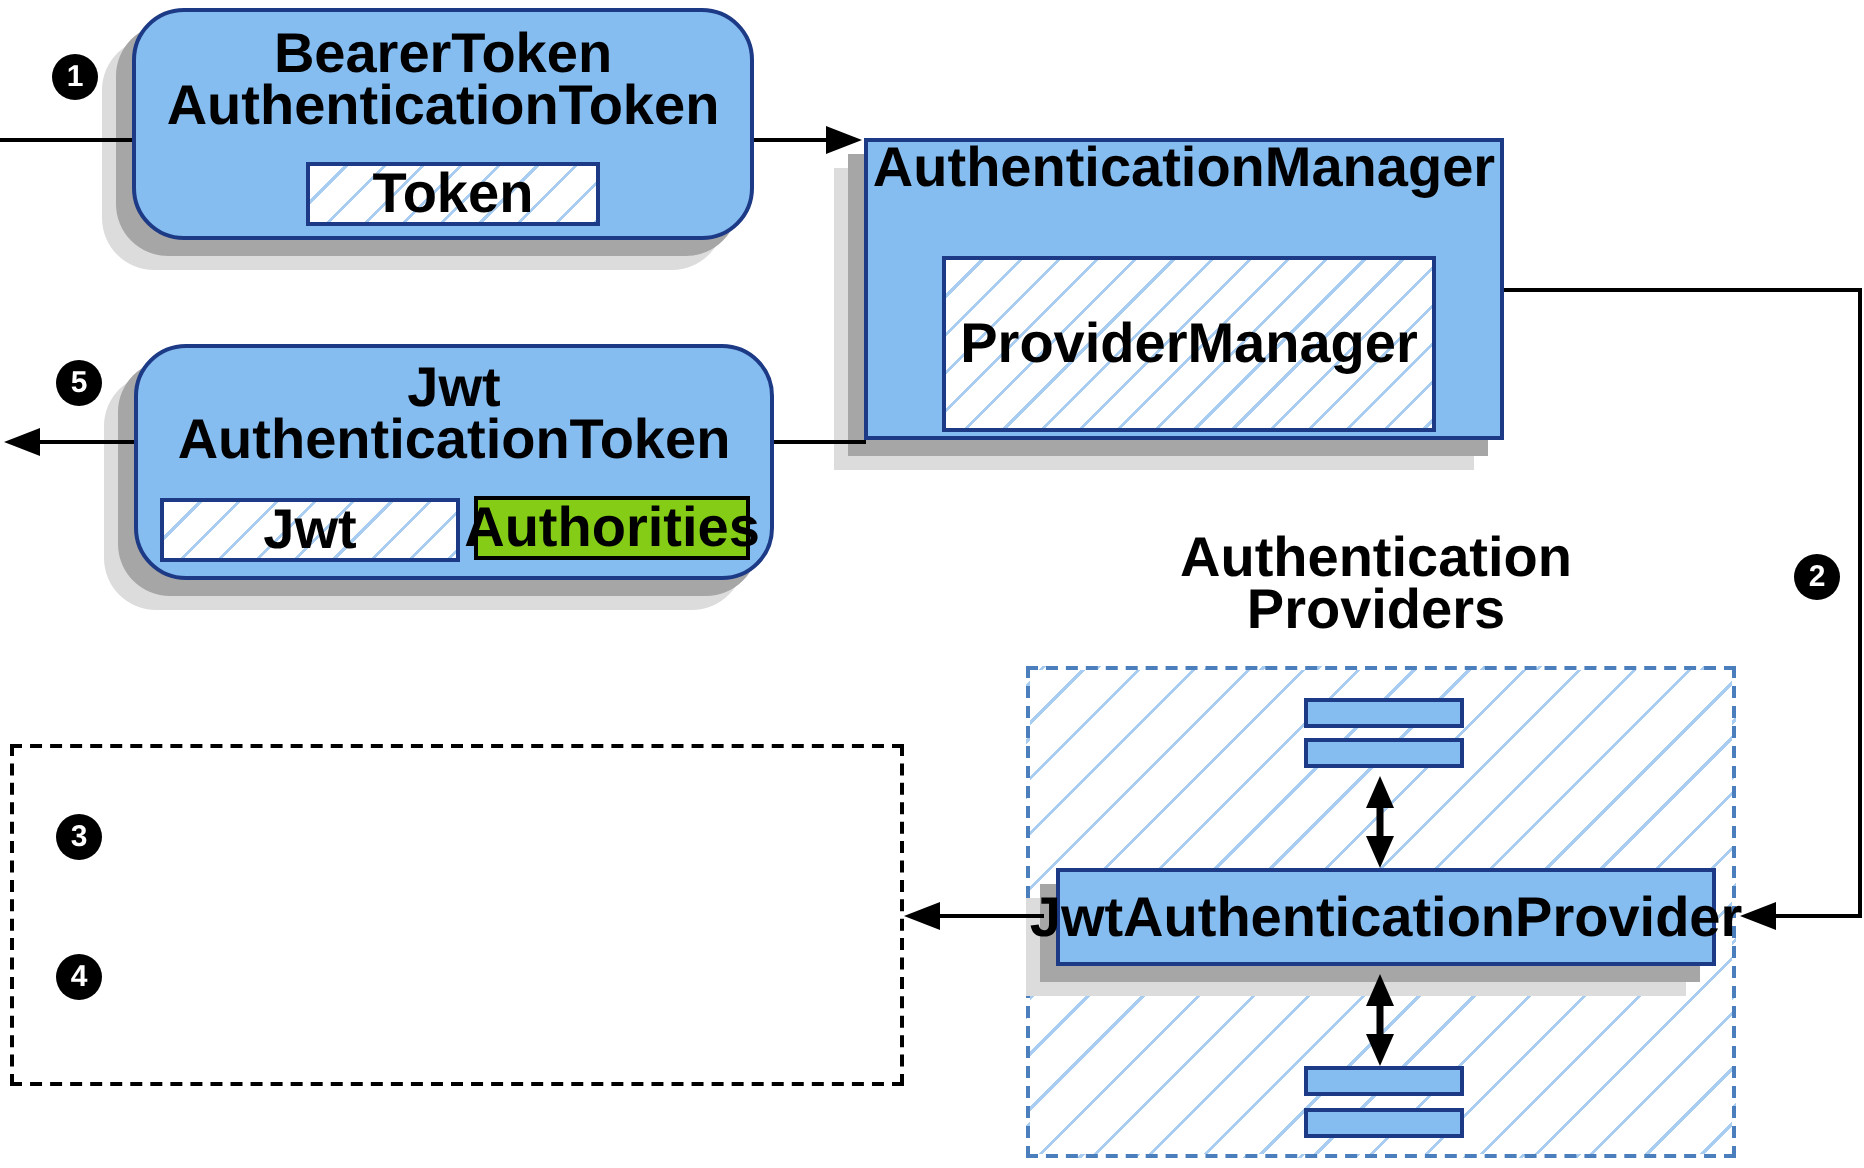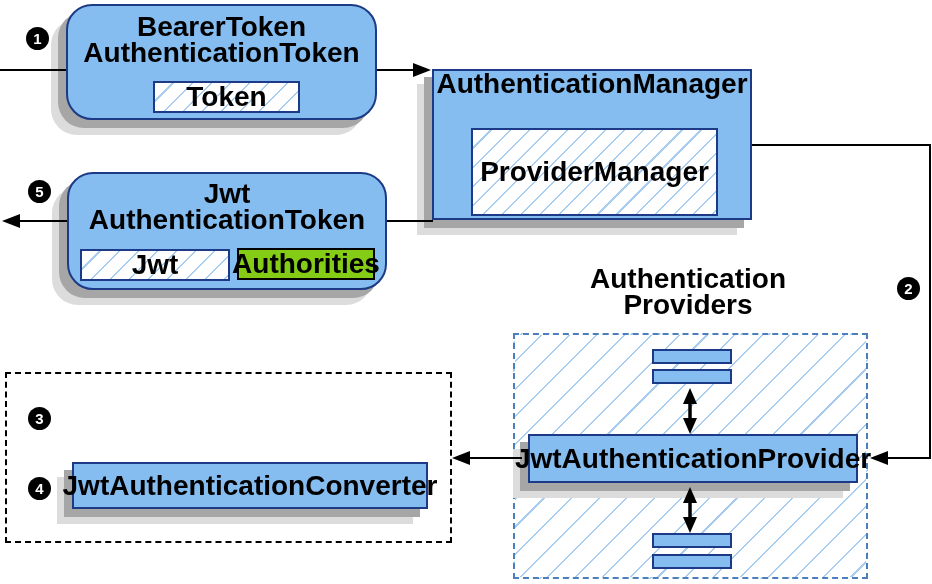--- a/index.html
+++ b/index.html
@@ -125,23 +125,20 @@
   <div class="abs bar" style="left:652px;top:369px;width:80px;height:15px;"></div>
 
   <div class="abs node centered t" style="left:528px;top:434px;width:330px;height:49px;">
     <span>JwtAuthenticationProvider</span>
   </div>
 
   <div class="abs bar" style="left:652px;top:533px;width:80px;height:15px;"></div>
   <div class="abs bar" style="left:652px;top:554px;width:80px;height:15px;"></div>
 
 
-  <div class="abs node centered t" style="left:72px;top:462px;width:356px;height:47px;">
-    <span>JwtAuthenticationConverter</span>
-  </div>
 
   <svg class="wires" width="932" height="584" viewBox="0 0 932 584">
     <line x1="0" y1="70" x2="66" y2="70"></line>
     <g>
       <line x1="377" y1="70" x2="416" y2="70"></line>
       <polygon points="431,70 413,63 413,77"></polygon>
     </g>
     <g>
       <path d="M752,145 H930 V458 H886"></path>
       <polygon points="870,458 888,451 888,465"></polygon>

